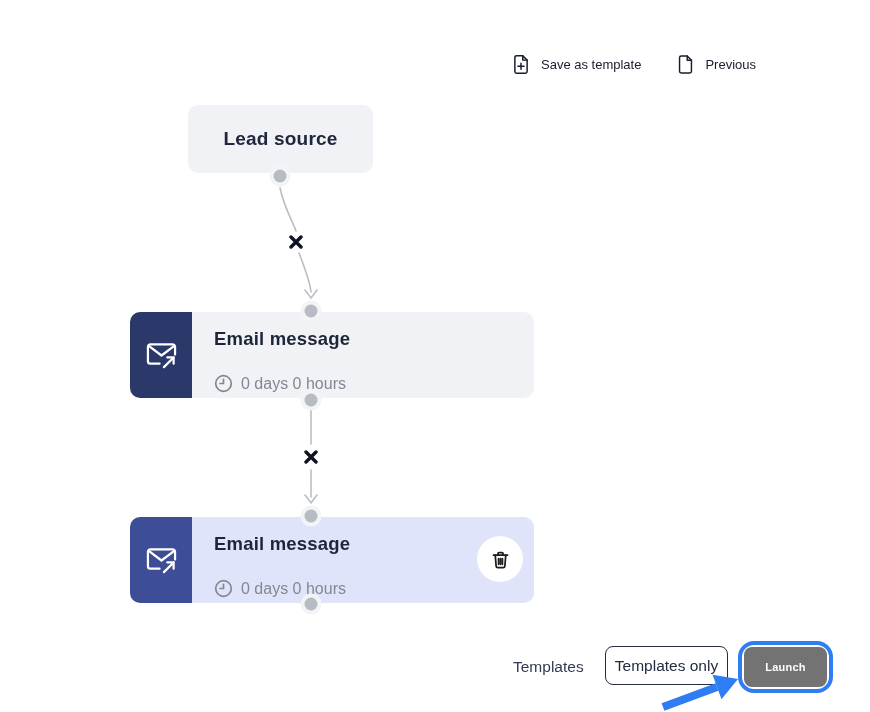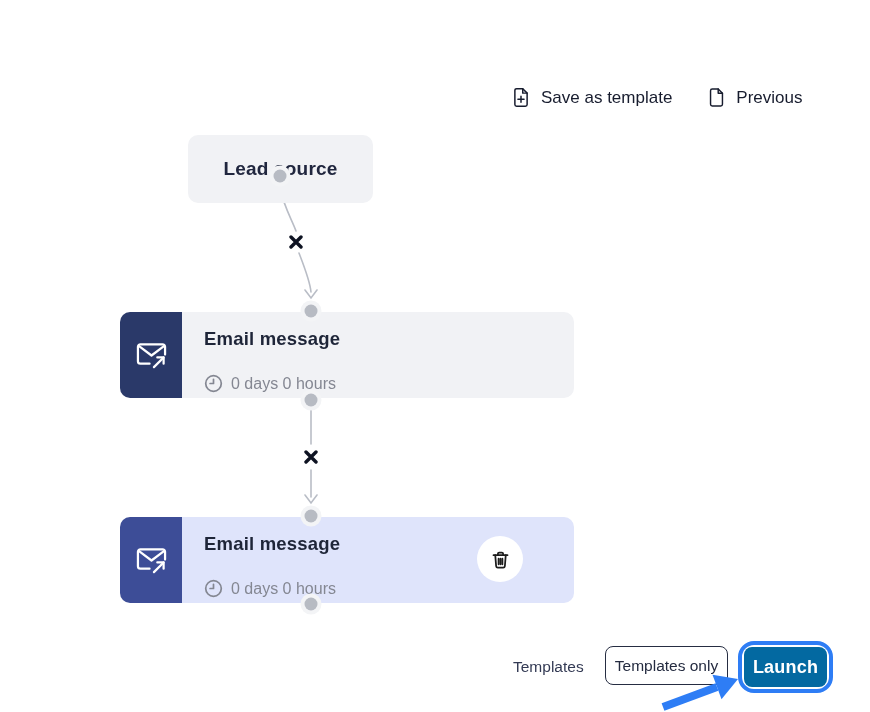--- a/index.html
+++ b/index.html
@@ -9,31 +9,31 @@
     font-family:"Liberation Sans", sans-serif; overflow:hidden;
     color:#20263e;
   }
 
   
   .header-actions {
     position:absolute; left:512px; top:54px; display:flex; align-items:center; gap:36px;
   }
   .header-btn {
     display:flex; align-items:center; gap:11px; cursor:pointer;
-    font-size:17px; font-weight:500; color:#171c2e;margin-top:33px;
+    font-size:13px; font-weight:500; color:#171c2e;
   }
 
   
   .lead-node {
     position:absolute; left:188px; top:105px; width:185px; height:68px;
     background:#f1f2f5; border-radius:10px; display:flex; align-items:center; justify-content:center;
-    font-size:19px; font-weight:700; color:#20263e; letter-spacing:.2px;margin-top:30px;
+    font-size:19px; font-weight:700; color:#20263e; letter-spacing:.2px;
   }
   .step-node {
-    position:absolute; left:120px; width:454px; height:86px;
+    position:absolute; left:130px; width:404px; height:86px;
     display:flex; border-radius:14px;
   }
   .step-node .icon-box {
     width:62px; height:86px; border-radius:10px 0 0 10px; flex:0 0 62px;
     display:flex; align-items:center; justify-content:center;
   }
   .step-node .body {
     flex:1; border-radius:0 10px 10px 0; padding:16px 0 0 22px;
   }
   .step-1 { top:312px; }
@@ -74,22 +74,22 @@
     position:absolute; left:605px; top:646px; width:123px; height:39px;
     background:#ffffff; border:1.5px solid #262d42; border-radius:8px;
     display:flex; align-items:center; justify-content:center;
     font-size:15.5px; font-weight:500; color:#242b40; cursor:pointer;
   }
   .launch-ring {
     position:absolute; left:738px; top:641px; width:95px; height:52px;
     border:4px solid #2e7df5; border-radius:16px; padding:2px; background:#ffffff;
   }
   .launch-btn {
-    width:100%; height:100%; background:#0369a1; border:none; border-radius:8px;
-    color:#ffffff; font-size:18px; font-weight:700; cursor:pointer;
+    width:100%; height:100%; background:#737373; border:none; border-radius:8px;
+    color:#ffffff; font-size:11px; font-weight:700; cursor:pointer;
     font-family:"Liberation Sans", sans-serif; letter-spacing:.2px;
   }
   .annotation-arrow { position:absolute; left:653px; top:664px; pointer-events:none; }
 </style>
 </head>
 <body>
 
 <div class="screen">
 
   <div class="header-actions">

